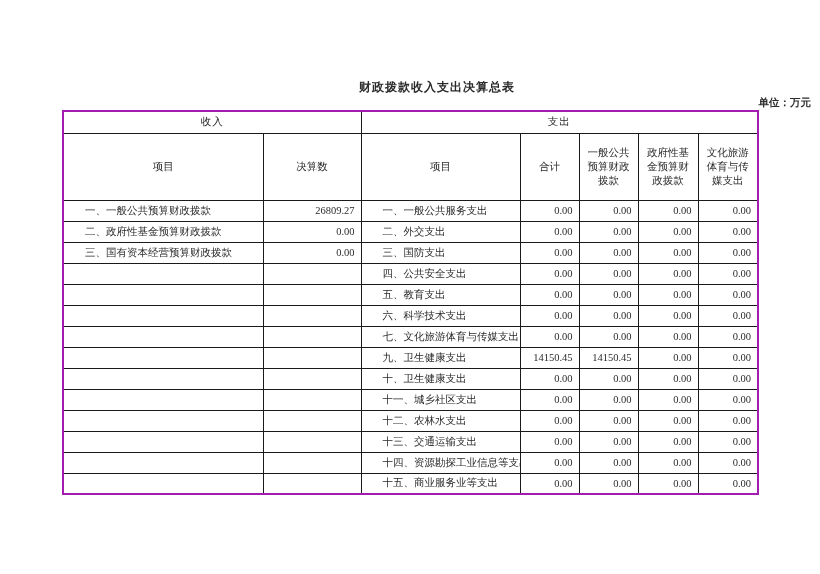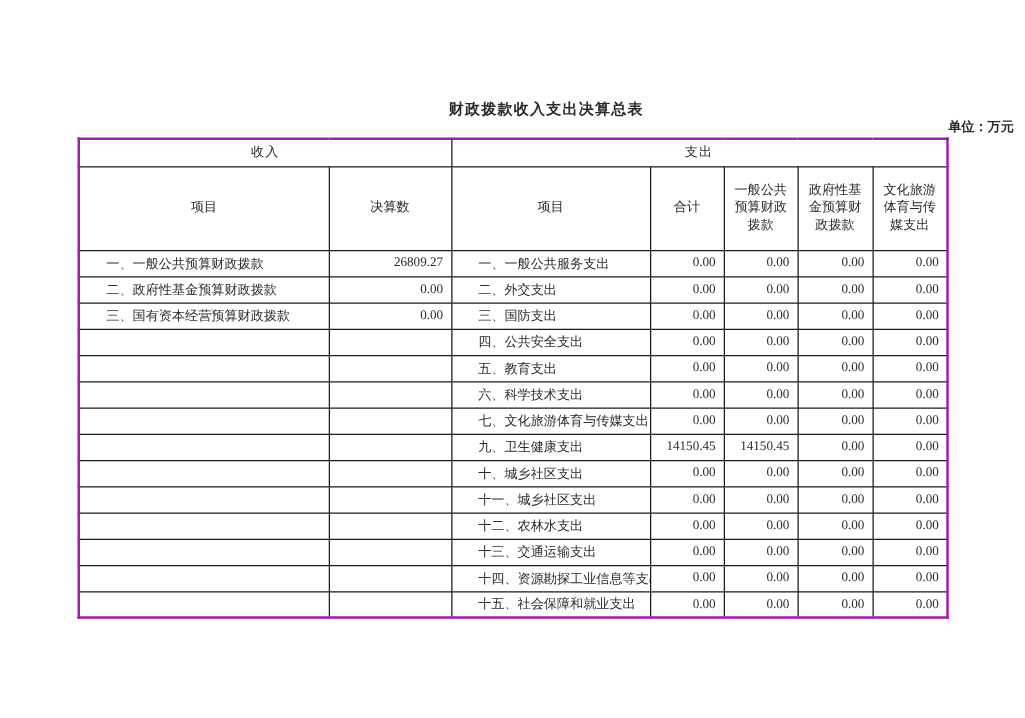--- a/index.html
+++ b/index.html
@@ -172,21 +172,21 @@
     <td class="num"></td>
     <td class="item">九、卫生健康支出</td>
     <td class="num">14150.45</td>
     <td class="num">14150.45</td>
     <td class="num">0.00</td>
     <td class="num">0.00</td>
   </tr>
         <tr>
     <td class="item"></td>
     <td class="num"></td>
-    <td class="item">十、城乡社区支出</td>
+    <td class="item">十、卫生健康支出</td>
     <td class="num">0.00</td>
     <td class="num">0.00</td>
     <td class="num">0.00</td>
     <td class="num">0.00</td>
   </tr>
         <tr>
     <td class="item"></td>
     <td class="num"></td>
     <td class="item">十一、城乡社区支出</td>
     <td class="num">0.00</td>
@@ -217,21 +217,21 @@
     <td class="num"></td>
     <td class="item">十四、资源勘探工业信息等支出</td>
     <td class="num">0.00</td>
     <td class="num">0.00</td>
     <td class="num">0.00</td>
     <td class="num">0.00</td>
   </tr>
         <tr>
     <td class="item"></td>
     <td class="num"></td>
-    <td class="item">十五、社会保障和就业支出</td>
+    <td class="item">十五、商业服务业等支出</td>
     <td class="num">0.00</td>
     <td class="num">0.00</td>
     <td class="num">0.00</td>
     <td class="num">0.00</td>
   </tr>
       </tbody>
   </table>
 </div>
 
 </body></html>

